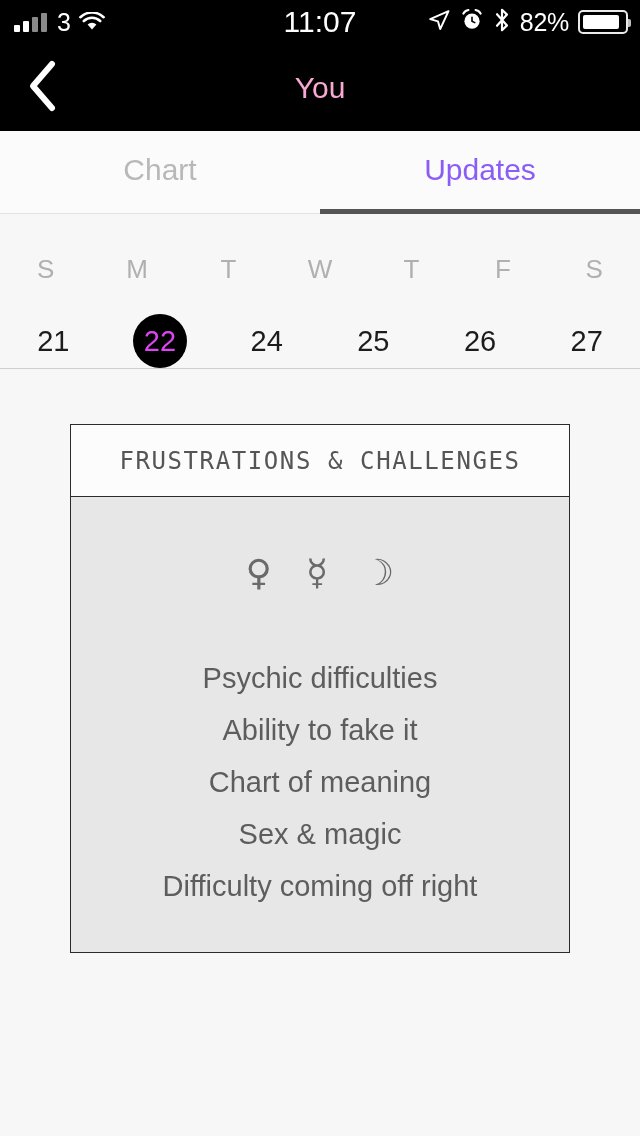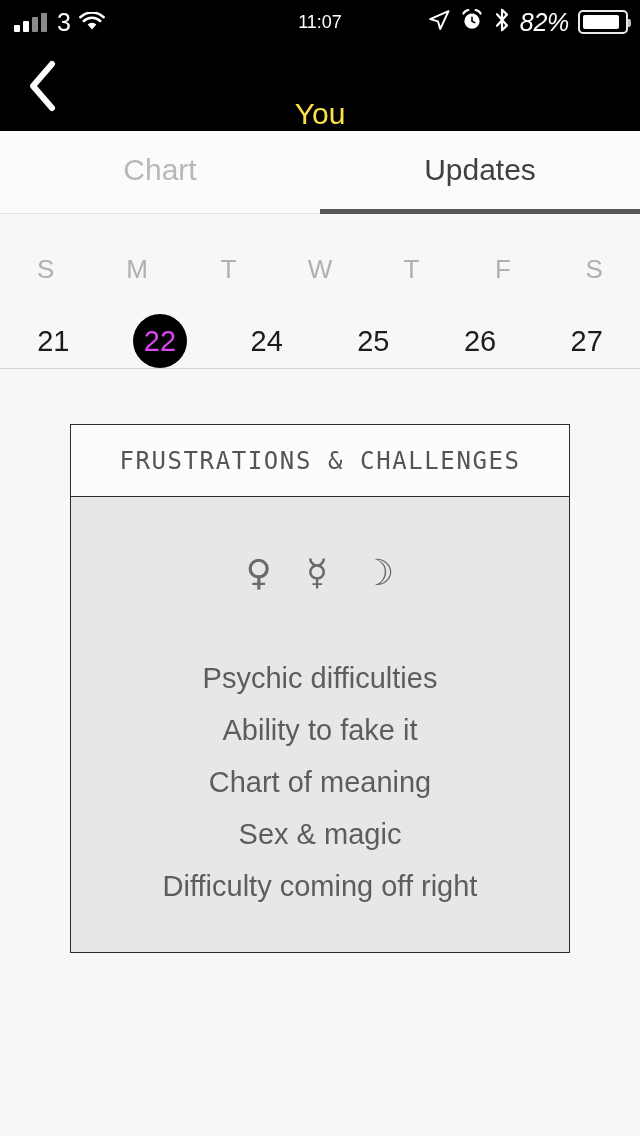--- a/index.html
+++ b/index.html
@@ -68,32 +68,31 @@
   .wifi-icon svg { display: block; }
 
   .sb-time {
     position: absolute;
     left: 0; top: 0;
     width: 640px;
     height: 44px;
     display: flex;
     align-items: center;
     justify-content: center;
-    font-size: 18px;
+    font-size: 30px;
     letter-spacing: 0px;
     font-weight: 400;
   }
   .sb-right {
     position: absolute;
     right: 12px; top: 0;
     height: 44px;
     display: flex;
     align-items: center;
     gap: 9px;
-    font-style: italic;
   }
   .sb-right .glyph { display: block; }
   .battery-pct {
     font-size: 25px;
     letter-spacing: -0.3px;
     line-height: 1;
   }
   .battery {
     position: relative;
     width: 50px;
@@ -132,23 +131,23 @@
     display: flex;
     align-items: center;
     justify-content: center;
     cursor: pointer;
   }
   .nav-title {
     position: absolute;
     left: 0; top: 0;
     width: 640px; height: 87px;
     display: flex;
-    align-items: flex-end;
-    justify-content: center;
-    color: #fde047;
+    align-items: center;
+    justify-content: center;
+    color: #f9a8d4;
     font-size: 30px;
     font-weight: 400;
   }
 
   
   .tabs {
     position: absolute;
     left: 0; top: 131px;
     width: 640px;
     height: 83px;
@@ -162,21 +161,21 @@
     position: relative;
     display: flex;
     align-items: center;
     justify-content: center;
     font-size: 30px;
     cursor: pointer;
     padding-bottom: 4px;
     box-sizing: border-box;
   }
   .tab.inactive { color: #b8b8b8; }
-  .tab.active { color: #404040; }
+  .tab.active { color: #8b5cf6; }
   .tab.active::after {
     content: "";
     position: absolute;
     left: 0; right: 0;
     bottom: -1px;
     height: 5px;
     background: #555555;
   }
 
   

